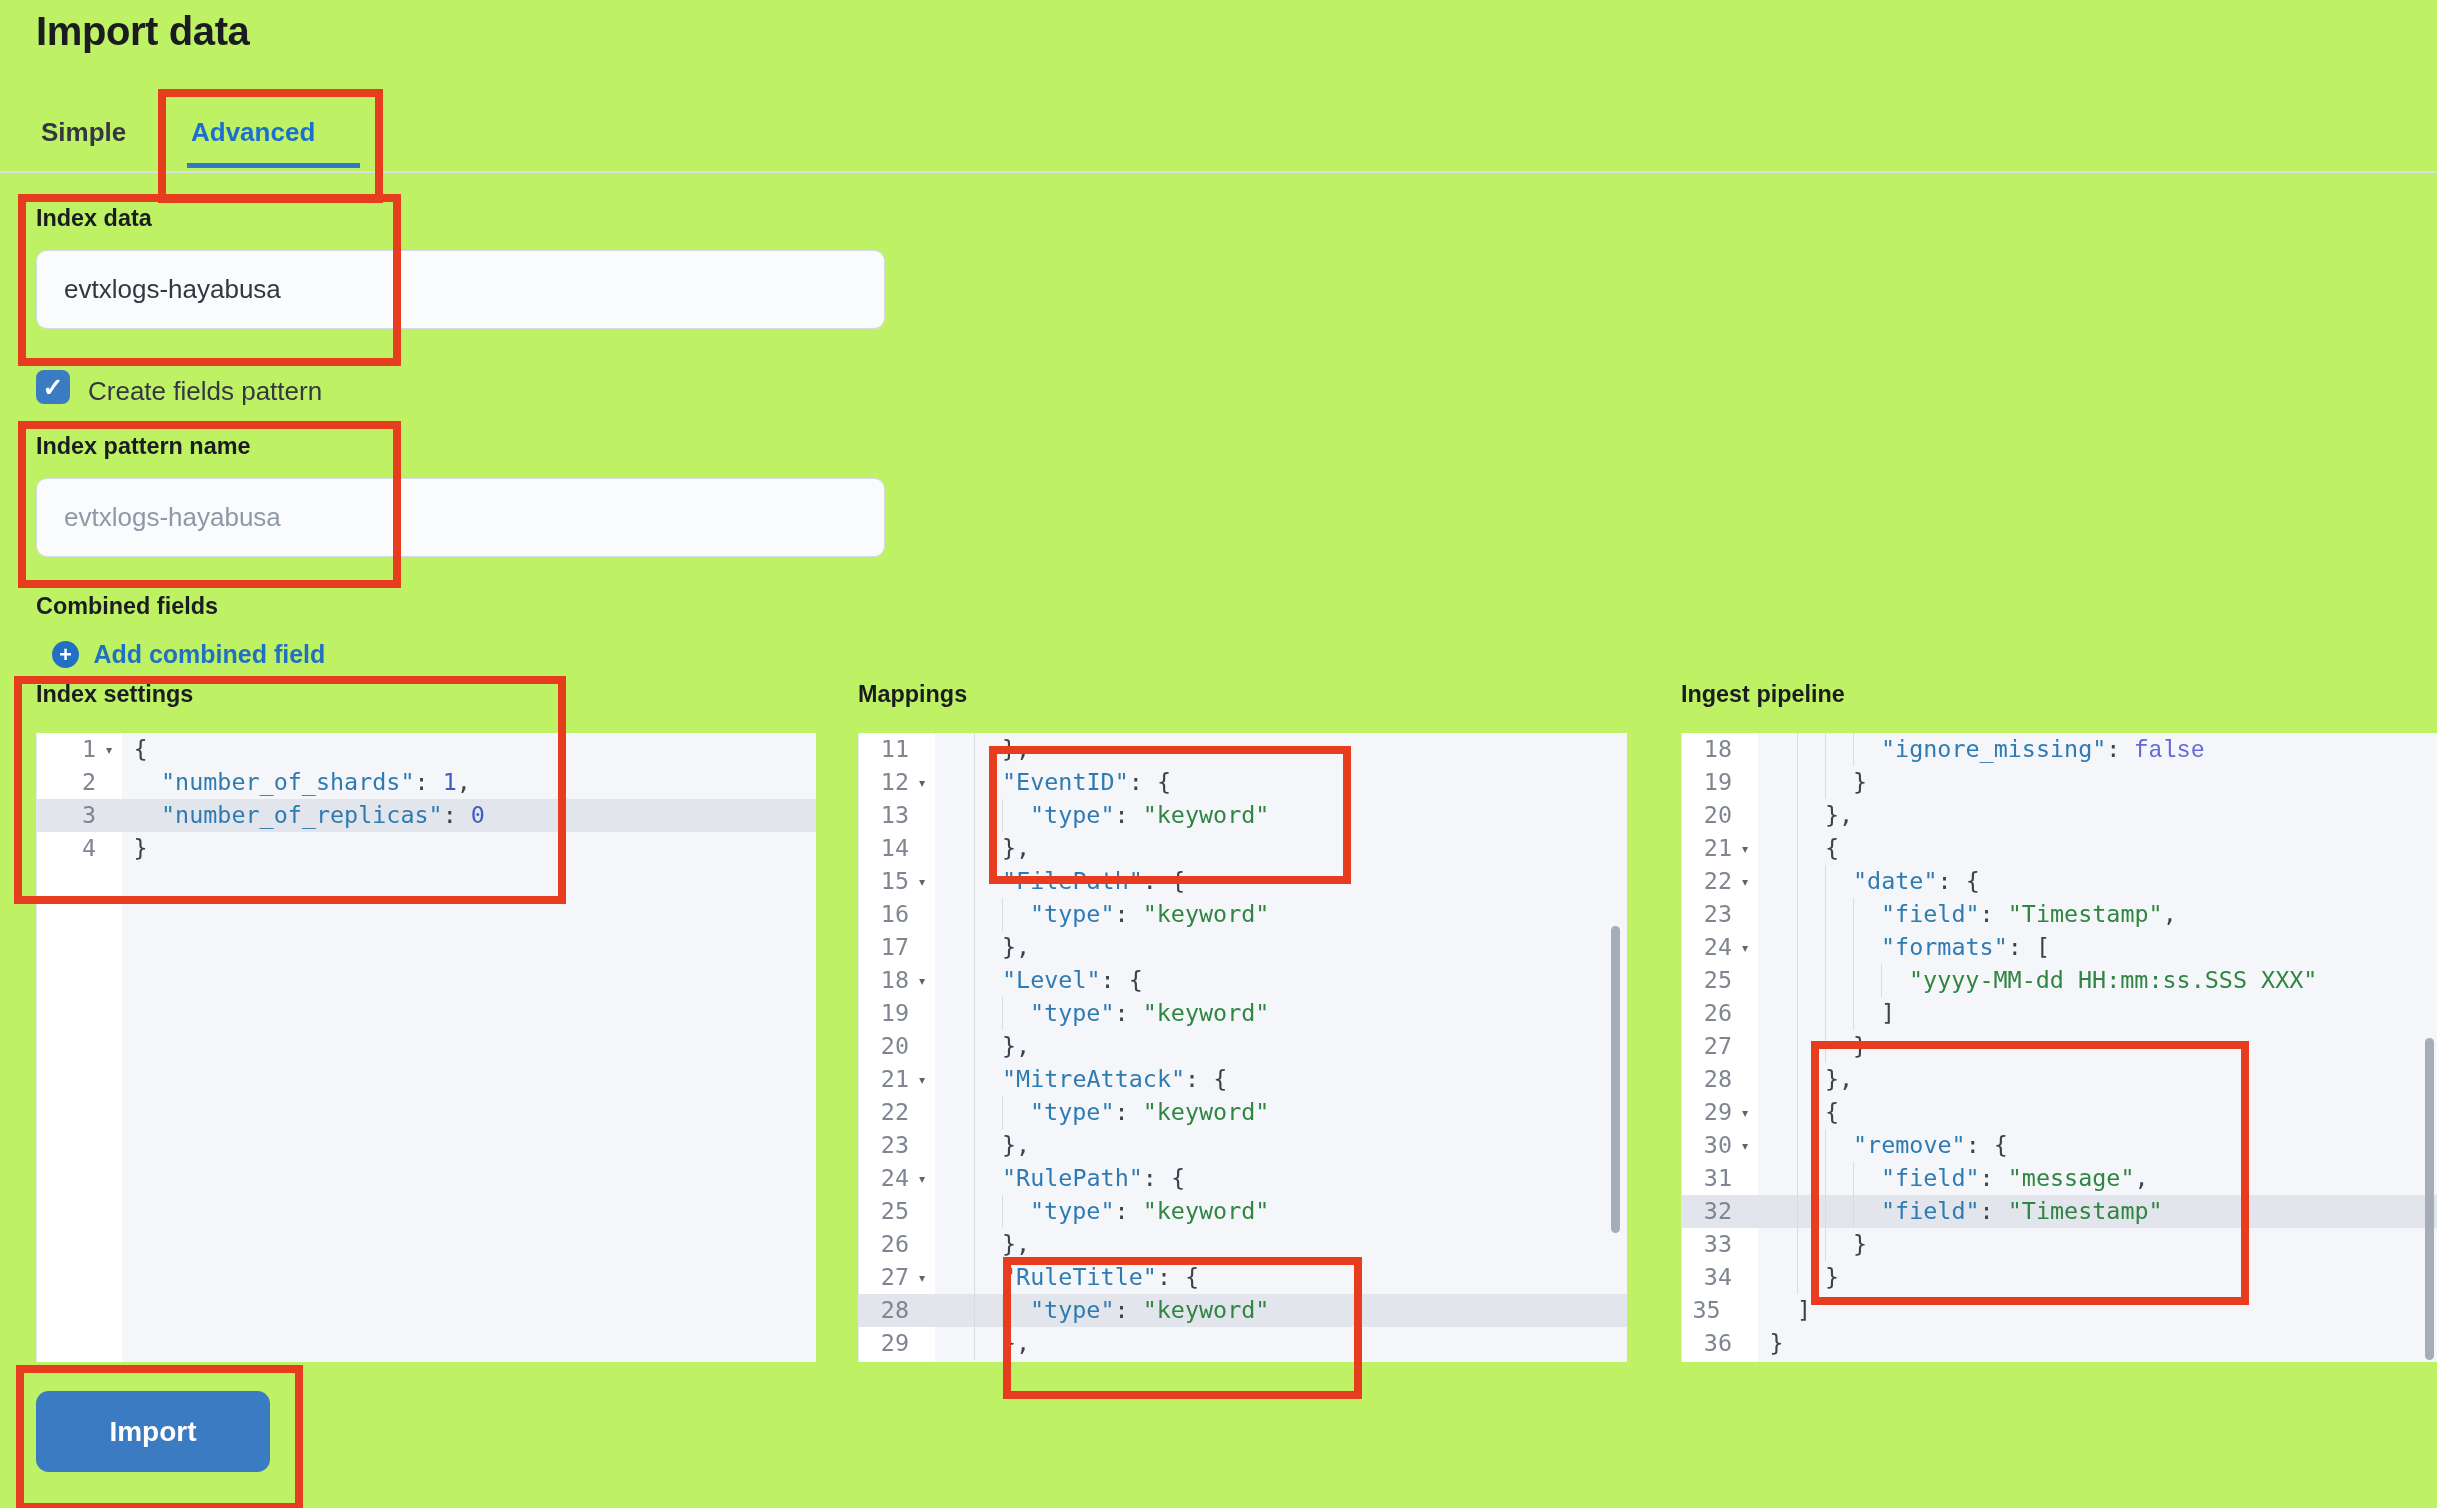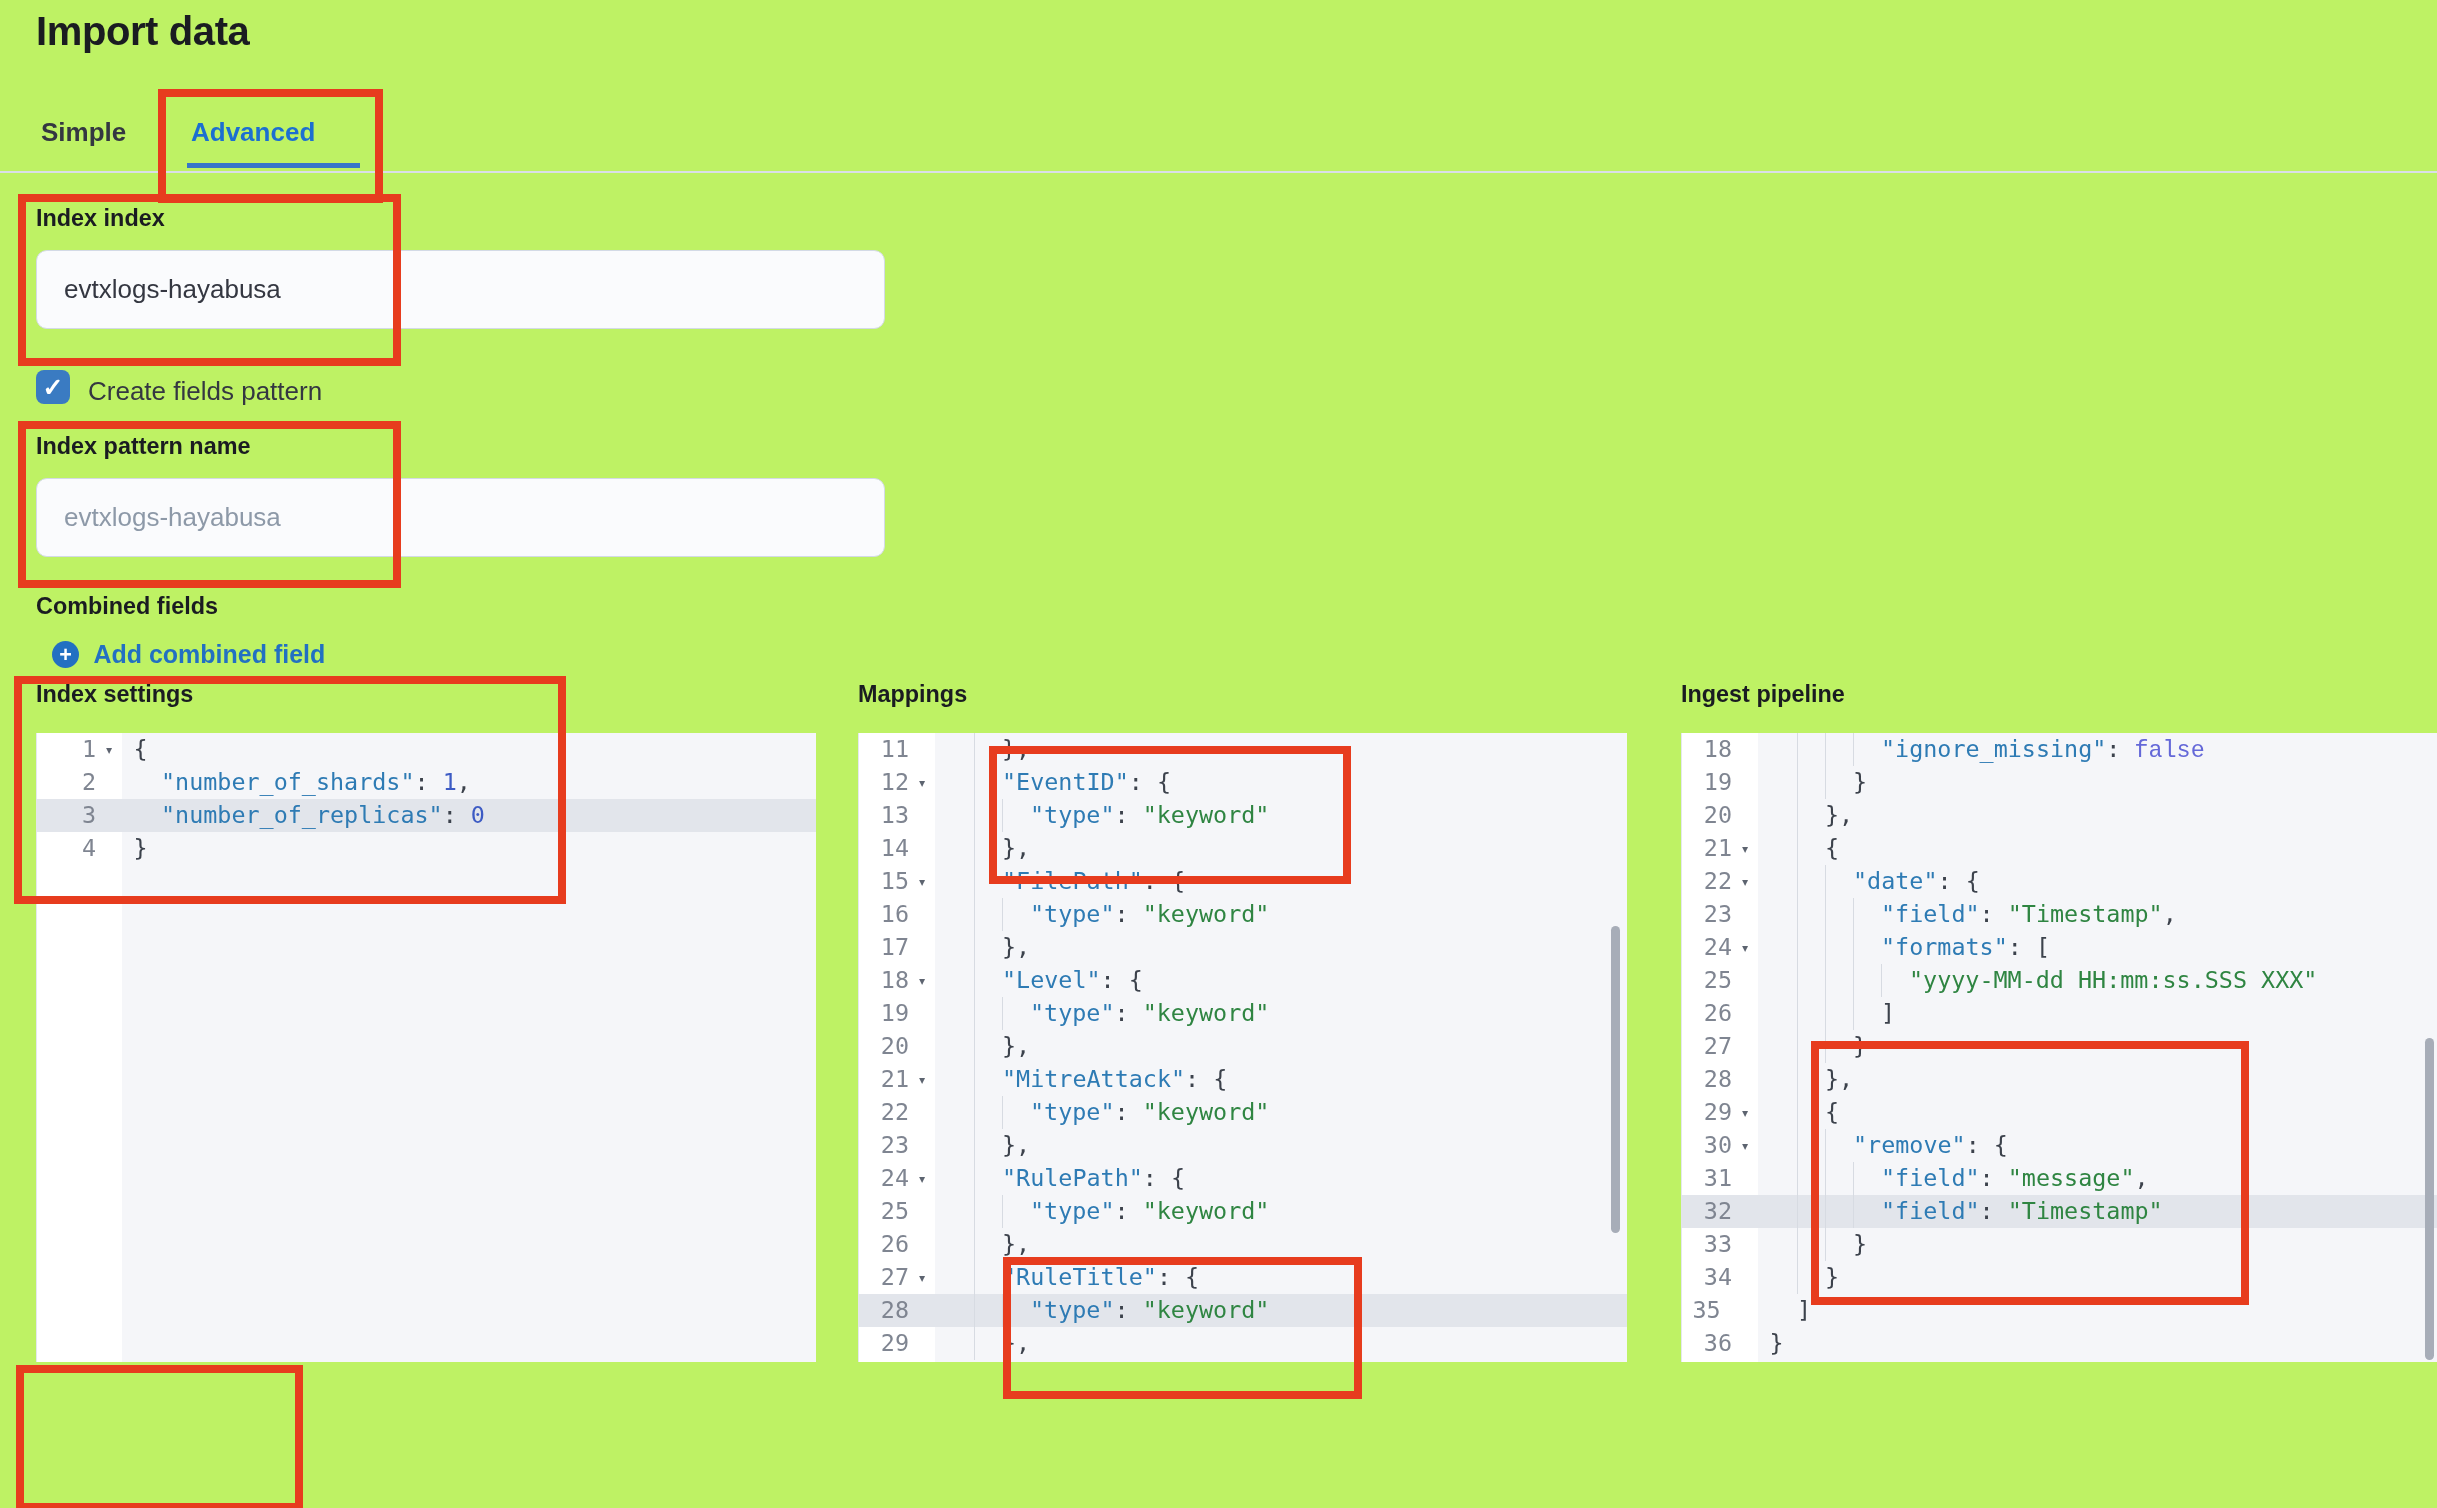--- a/index.html
+++ b/index.html
@@ -73,21 +73,21 @@
 
 <div id="page">
 
   <div class="abs" id="title">Import data</div>
 
   <div class="abs tab" id="tab-simple">Simple</div>
   <div class="abs tab" id="tab-advanced">Advanced</div>
   <div class="abs" id="tab-underline"></div>
   <div class="abs" id="top-divider"></div>
 
-  <div class="abs field-label" style="left:36px;top:205px;">Index index</div>
+  <div class="abs field-label" style="left:36px;top:205px;">Index data</div>
   <input class="abs text-input" style="left: 36px; top: 250px;" value="evtxlogs-hayabusa">
 
   <div class="abs" id="checkbox">
     <span>✓</span>
   </div>
   <div class="abs" id="checkbox-label">Create fields pattern</div>
 
   <div class="abs field-label" style="left:36px;top:433px;">Index pattern name</div>
   <input class="abs text-input" style="left: 36px; top: 478px;" placeholder="evtxlogs-hayabusa">
 
@@ -156,20 +156,23 @@
         <div class="row"><span class="ln" style="width: 76px; padding-right: 25px;">31</span><span class="code" style="padding-left: 124px;"><span class="guide" style="left: 40px;"></span><span class="guide" style="left: 68px;"></span><span class="guide" style="left: 96px;"></span><span class="tk-k">"field"</span><span class="tk-p">: </span><span class="tk-s">"message"</span><span class="tk-p">,</span></span></div>
         <div class="row active"><span class="ln" style="width: 76px; padding-right: 25px;">32</span><span class="code" style="padding-left: 124px;"><span class="guide" style="left: 40px;"></span><span class="guide" style="left: 68px;"></span><span class="guide" style="left: 96px;"></span><span class="tk-k">"field"</span><span class="tk-p">: </span><span class="tk-s">"Timestamp"</span></span></div>
         <div class="row"><span class="ln" style="width: 76px; padding-right: 25px;">33</span><span class="code" style="padding-left: 96px;"><span class="guide" style="left: 40px;"></span><span class="guide" style="left: 68px;"></span><span class="tk-p">}</span></span></div>
         <div class="row"><span class="ln" style="width: 76px; padding-right: 25px;">34</span><span class="code" style="padding-left: 68px;"><span class="guide" style="left: 40px;"></span><span class="tk-p">}</span></span></div>
         <div class="row"><span class="ln" style="width: 76px; padding-right: 25px; text-align: center;">35</span><span class="code" style="padding-left: 40px;"><span class="tk-p">]</span></span></div>
         <div class="row"><span class="ln" style="width: 76px; padding-right: 25px;">36</span><span class="code" style="padding-left: 12.6px;"><span class="tk-p">}</span></span></div>
       </div>
     <div class="scrollthumb" style="right:3.6px;top:305px;height:322px;"></div>
   </div>
 
+  <button class="abs" id="import-btn">
+    <span>Import</span>
+  </button>
 
   <div class="redbox" id="rb-advanced"></div>
   <div class="redbox" id="rb-index-name"></div>
   <div class="redbox" id="rb-index-pattern"></div>
   <div class="redbox" id="rb-index-settings"></div>
   <div class="redbox" id="rb-eventid"></div>
   <div class="redbox" id="rb-ruletitle"></div>
   <div class="redbox" id="rb-remove"></div>
   <div class="redbox" id="rb-import"></div>
 

